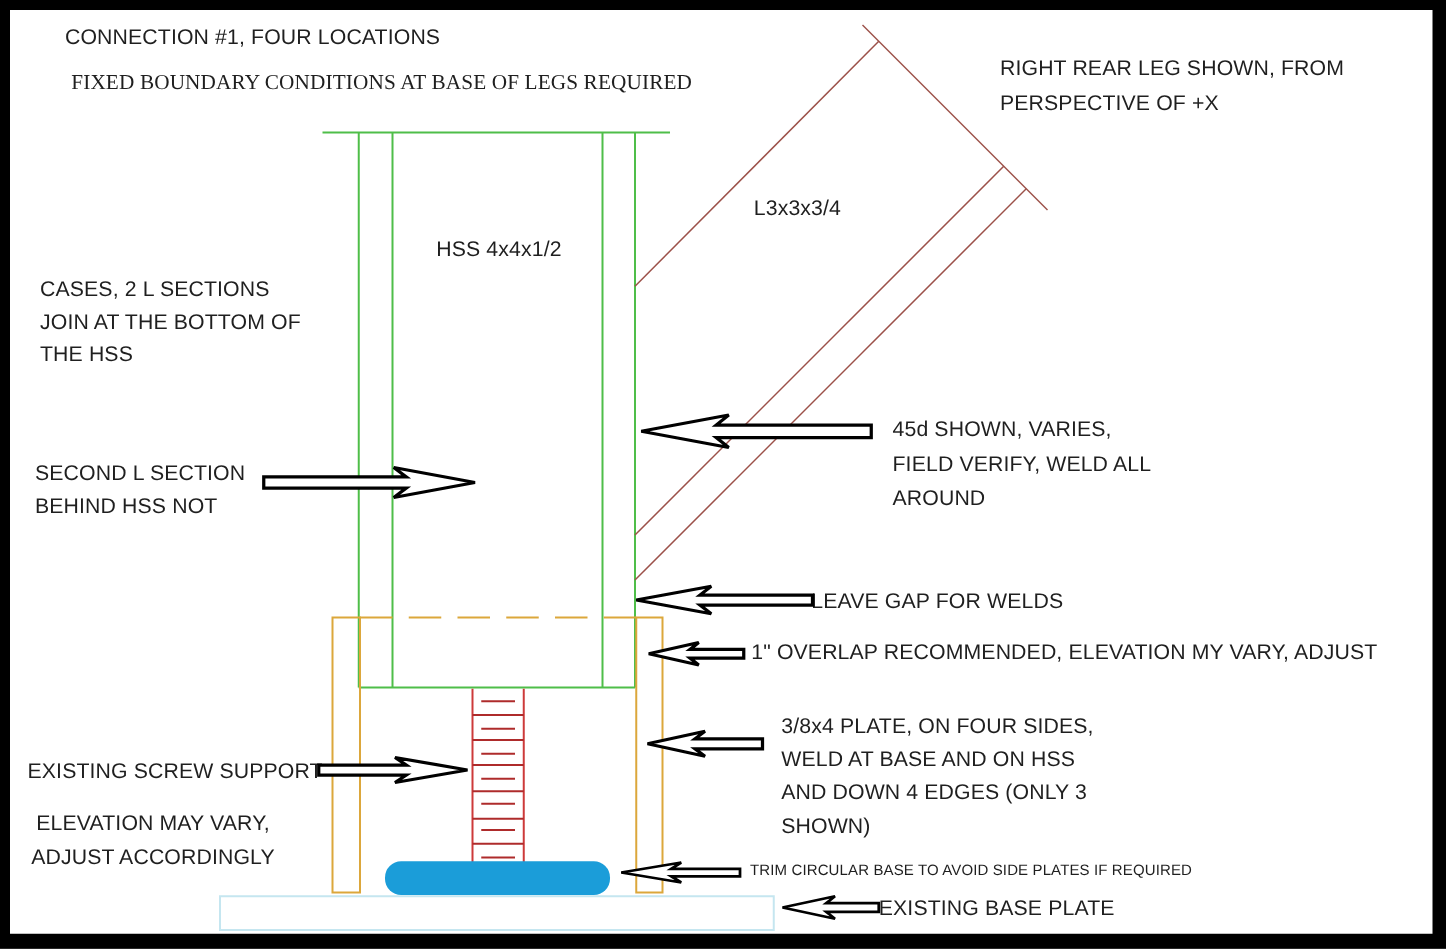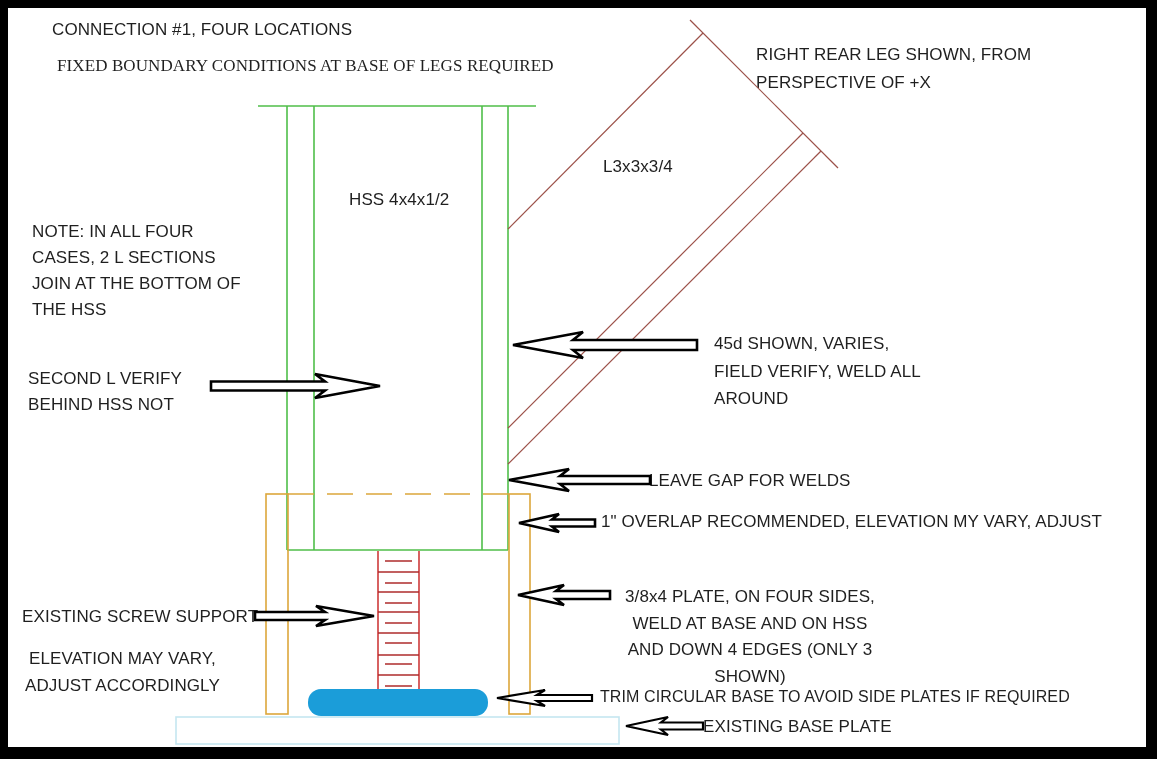--- a/index.html
+++ b/index.html
@@ -14,71 +14,70 @@
   }
   .svg-layer{
     position:absolute; left:0; top:0; width:1157px; height:759px;
     z-index:3; pointer-events:none;
   }
   .txt{
     position:absolute; z-index:2; color:var(--text,#1f1f1f);
     font-size:17px; line-height:26px; white-space:nowrap;
     letter-spacing:.1px;
   }
-  .txt.small{ font-size:16px; line-height:17px; }
+  .txt.small{ font-size:12px; line-height:17px; }
   
   .g   { stroke:var(--hss-green);        stroke-width:1.6; fill:none; }
   .o   { stroke:var(--plate-orange);     stroke-width:1.6; fill:none; }
   .dr  { stroke:var(--angle-dark-red);   stroke-width:1.2; fill:none; }
   .sr  { stroke:var(--screw-red);        stroke-width:1.6; fill:none; }
   .srr { stroke:var(--screw-rung-red);   stroke-width:1.5; fill:none; }
   .pad { fill:var(--base-pad-blue); stroke:none; }
   .bp  { stroke:var(--base-plate-border); stroke-width:1.6; fill:#ffffff; }
   .arrow{ stroke:var(--arrow-outline); stroke-width:2.6; fill:var(--arrow-fill); stroke-linejoin:miter; }
   .arrow.thin{ stroke-width:2.2; }
 </style>
 </head>
 <body>
 
 <div class="frame">
   <div class="canvas"></div>
 
   <div class="txt" style="left:52px; top:17px;">CONNECTION #1, FOUR LOCATIONS</div>
   <div class="txt" style="left:57px; top:53px;font-family:Liberation Serif, serif;">FIXED BOUNDARY CONDITIONS AT BASE OF LEGS REQUIRED</div>
 
-  <div class="txt" style="left:756px; top:41px; line-height:28px;">
+  <div class="txt" style="left:800px; top:41px; line-height:28px;">
     <div>RIGHT REAR LEG SHOWN, FROM</div>
     <div>PERSPECTIVE OF +X</div>
   </div>
 
   <div class="txt" style="left:603px; top:154px;">L3x3x3/4</div>
   <div class="txt" style="left:349px; top:187px;">HSS 4x4x1/2</div>
 
   <div class="txt" style="left:32px; top:219px;">
-    <div>NOTE: IN ALL FOUR</div>
     <div>CASES, 2 L SECTIONS</div>
     <div>JOIN AT THE BOTTOM OF</div>
     <div>THE HSS</div>
   </div>
 
   <div class="txt" style="left:28px; top:366px;">
-    <div>SECOND L VERIFY</div>
+    <div>SECOND L SECTION</div>
     <div>BEHIND HSS NOT</div>
   </div>
 
   <div class="txt" style="left:714px; top:330px; line-height:27.5px;">
     <div>45d SHOWN, VARIES,</div>
     <div>FIELD VERIFY, WELD ALL</div>
     <div>AROUND</div>
   </div>
 
   <div class="txt" style="left:649px; top:468px;">LEAVE GAP FOR WELDS</div>
   <div class="txt" style="left:601px; top:509px;">1" OVERLAP RECOMMENDED, ELEVATION MY VARY, ADJUST</div>
 
-  <div class="txt" style="left:625px; top:584px; line-height:26.5px;text-align:center;">
+  <div class="txt" style="left:625px; top:568px; line-height:26.5px;">
     <div>3/8x4 PLATE, ON FOUR SIDES,</div>
     <div>WELD AT BASE AND ON HSS</div>
     <div>AND DOWN 4 EDGES (ONLY 3</div>
     <div>SHOWN)</div>
   </div>
 
   <div class="txt" style="left:22px; top:604px;">EXISTING SCREW SUPPORT</div>
 
   <div class="txt" style="left:25px; top:645px; line-height:27px;text-align:center;">
     <div>ELEVATION MAY VARY,</div>

